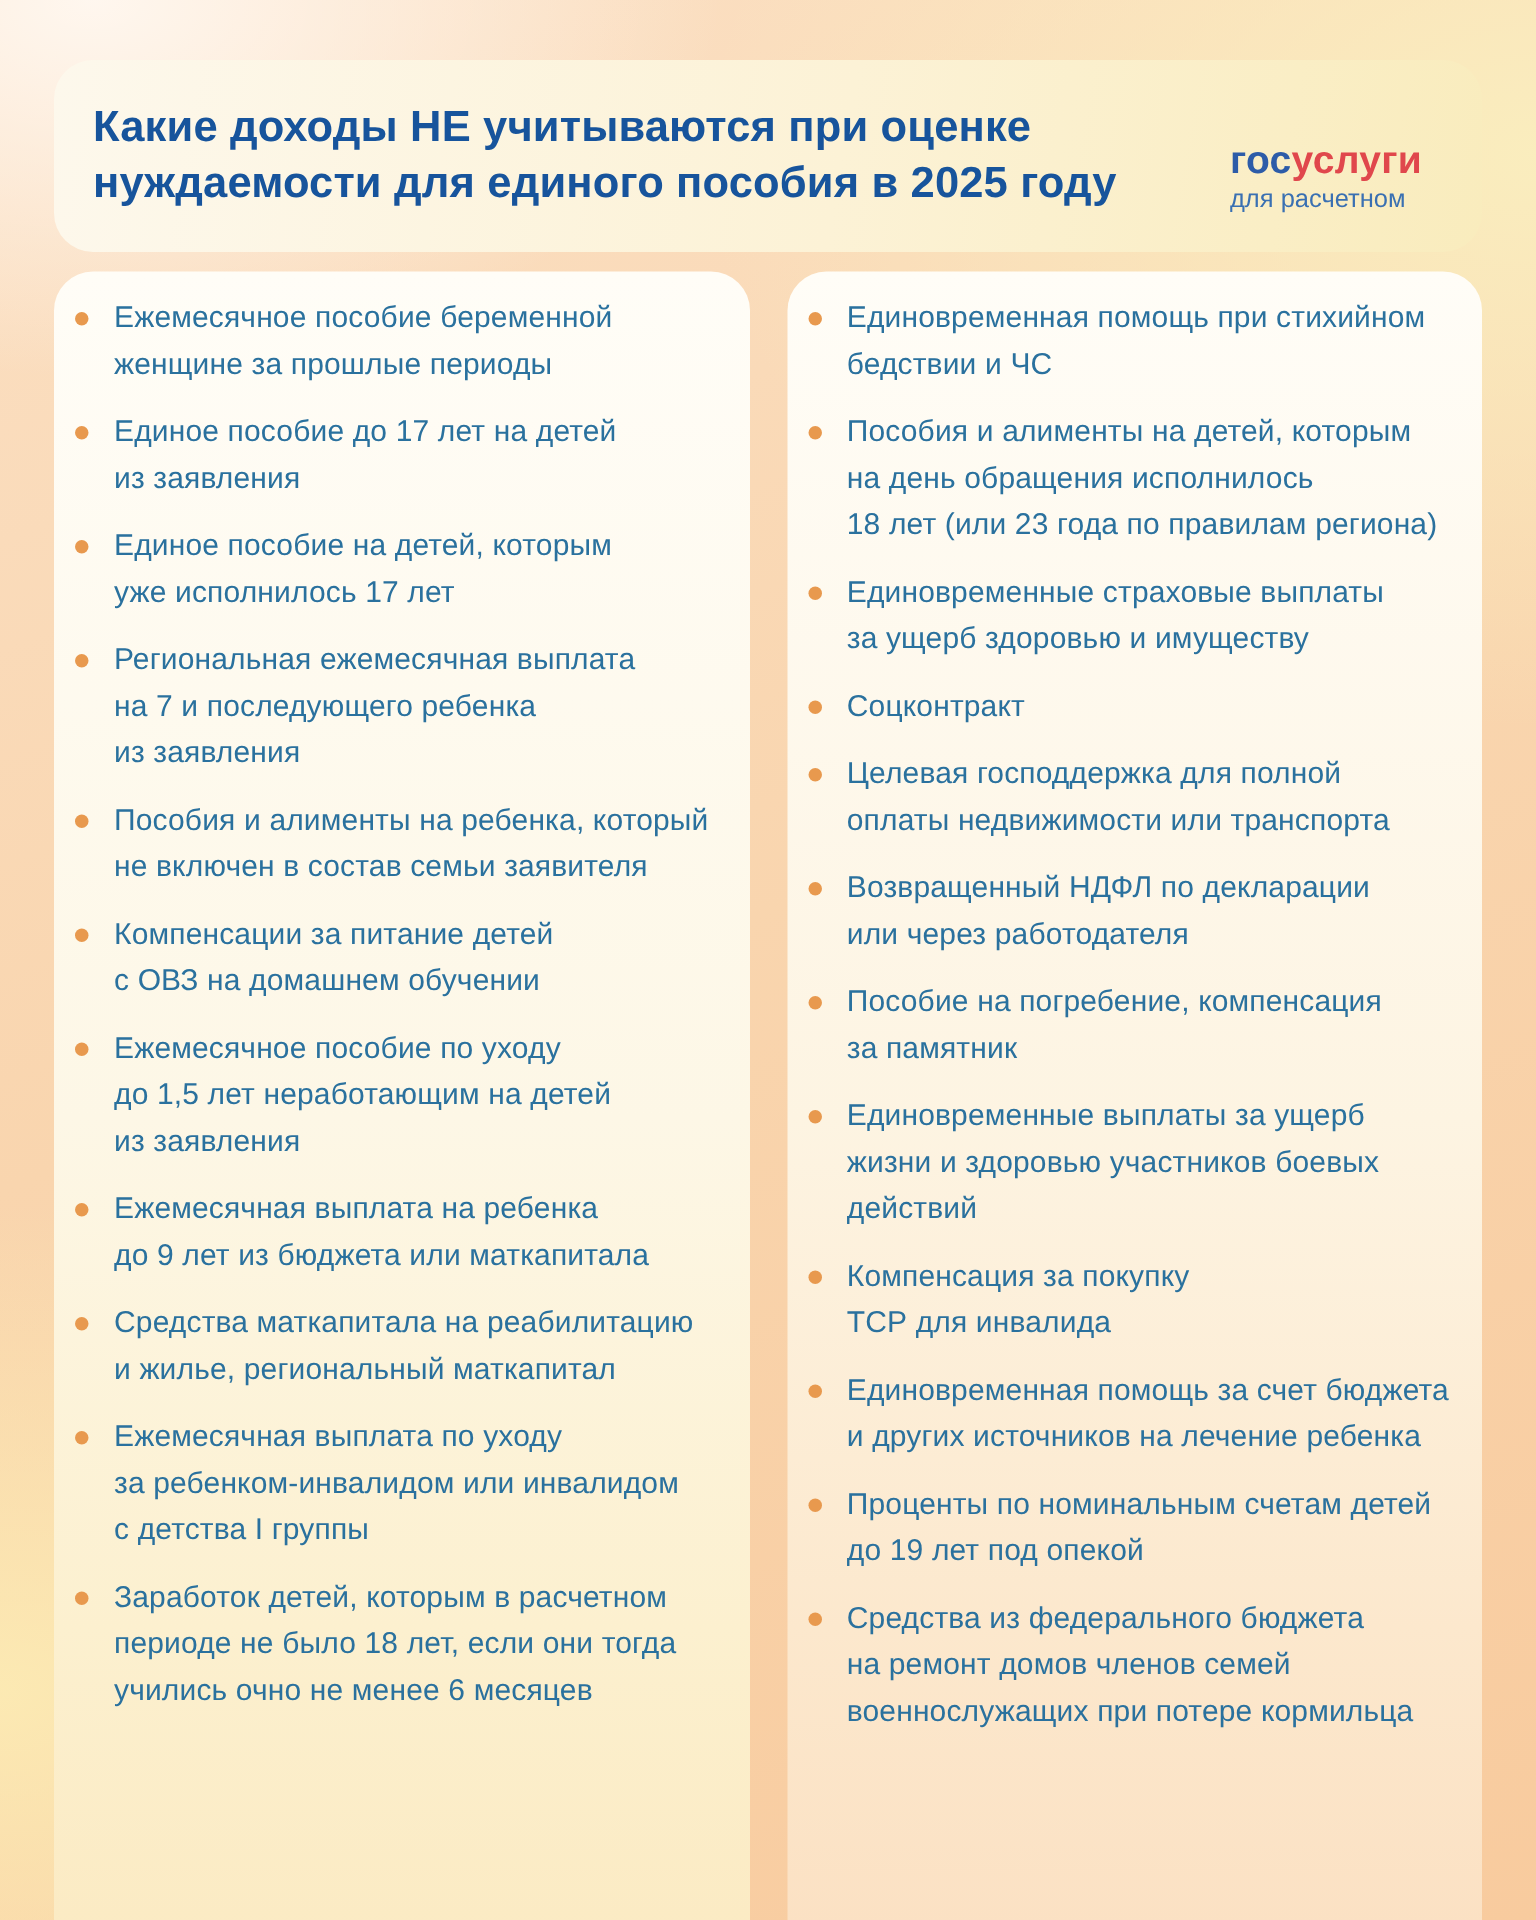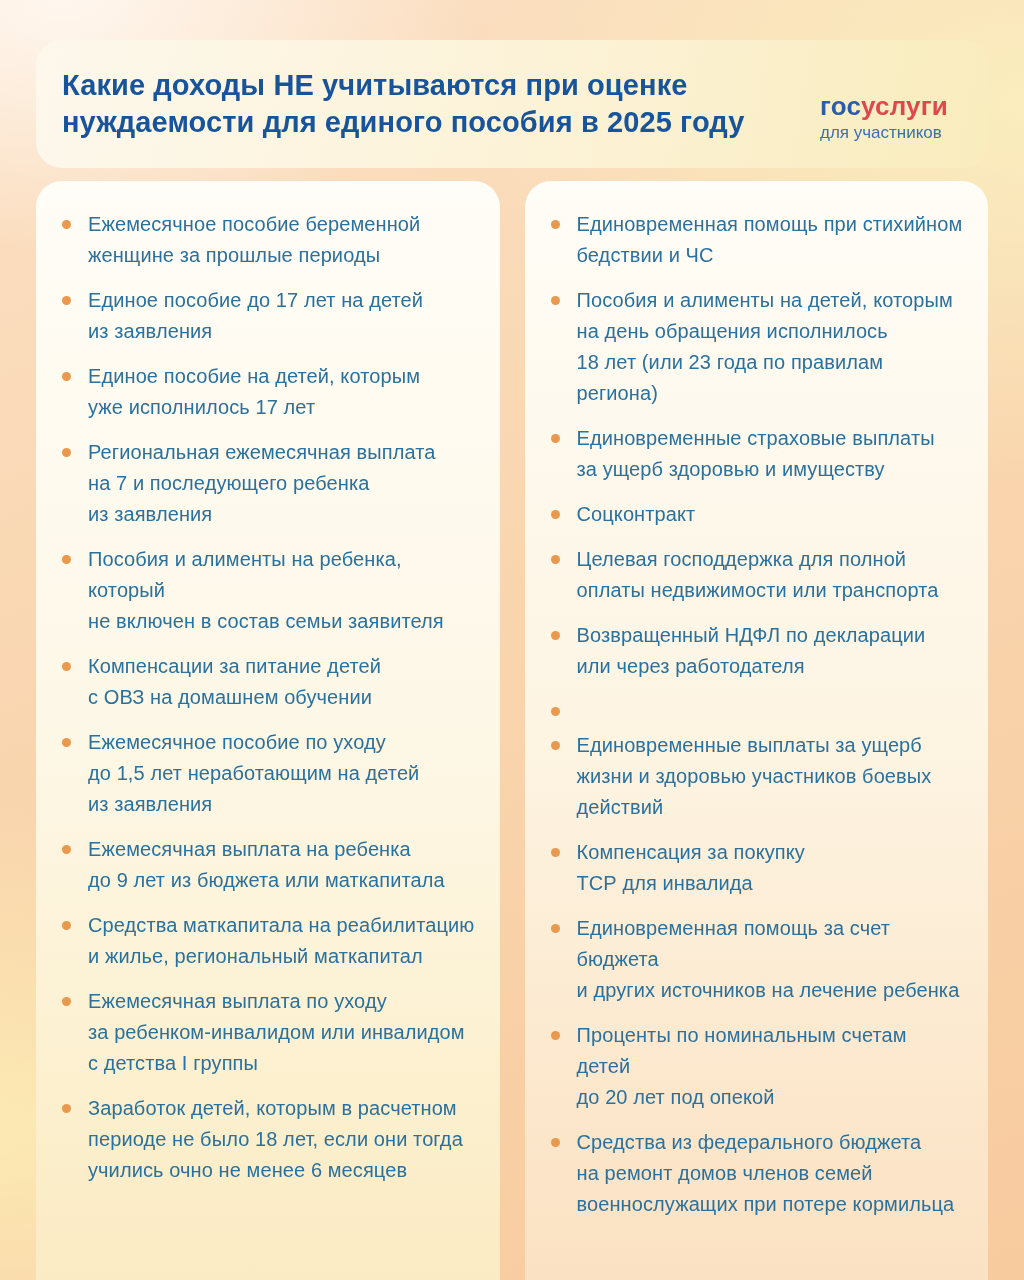--- a/index.html
+++ b/index.html
@@ -74,21 +74,21 @@
     padding: 16px 10px 30px 14px;
   }
   .card-left {
     background: linear-gradient(180deg, #fffdf7 0%, #fdf7e6 50%, #fcf0cf 80%, #fbeac2 100%);
   }
   .card-right {
     background: linear-gradient(180deg, #fffdf7 0%, #fdf4e2 50%, #fce8cd 80%, #fbe0c2 100%);
   }
   ul.benefit-list {
     list-style: none;
-    margin: 12px;
+    margin: 0;
     padding: 0;
   }
   li.item {
     display: flex;
     gap: 17px;
     margin-bottom: 14px;
   }
   .dot {
     width: 9px;
     height: 9px;
@@ -108,21 +108,21 @@
 </head>
 <body>
 
 <div class="page">
 
   <div class="header-card">
     <h1 class="page-title">Какие доходы НЕ учитываются при оценке
 нуждаемости для единого пособия в 2025 году</h1>
     <div class="logo">
       <div class="logo-word"><span class="logo-gos">гос</span><span class="logo-uslugi">услуги</span></div>
-      <div class="logo-subtitle">для участников</div>
+      <div class="logo-subtitle">для расчетном</div>
     </div>
   </div>
 
   <div class="columns">
 
     <div class="card card-left">
       <ul class="benefit-list">
         <li class="item">
             <span class="dot"></span>
             <span class="item-text">Ежемесячное пособие беременной
@@ -212,41 +212,43 @@
             <span class="item-text">Целевая господдержка для полной
 оплаты недвижимости или транспорта</span>
           </li>
         <li class="item">
             <span class="dot"></span>
             <span class="item-text">Возвращенный НДФЛ по декларации
 или через работодателя</span>
           </li>
         <li class="item">
             <span class="dot"></span>
+            <span class="item-text">Пособие на погребение, компенсация
+за памятник</span>
           </li>
         <li class="item">
             <span class="dot"></span>
             <span class="item-text">Единовременные выплаты за ущерб
 жизни и здоровью участников боевых
 действий</span>
           </li>
         <li class="item">
             <span class="dot"></span>
             <span class="item-text">Компенсация за покупку
 ТСР для инвалида</span>
           </li>
         <li class="item">
             <span class="dot"></span>
             <span class="item-text">Единовременная помощь за счет бюджета
 и других источников на лечение ребенка</span>
           </li>
         <li class="item">
             <span class="dot"></span>
             <span class="item-text">Проценты по номинальным счетам детей
-до 20 лет под опекой</span>
+до 19 лет под опекой</span>
           </li>
         <li class="item">
             <span class="dot"></span>
             <span class="item-text">Средства из федерального бюджета
 на ремонт домов членов семей
 военнослужащих при потере кормильца</span>
           </li>
       </ul>
     </div>
 

